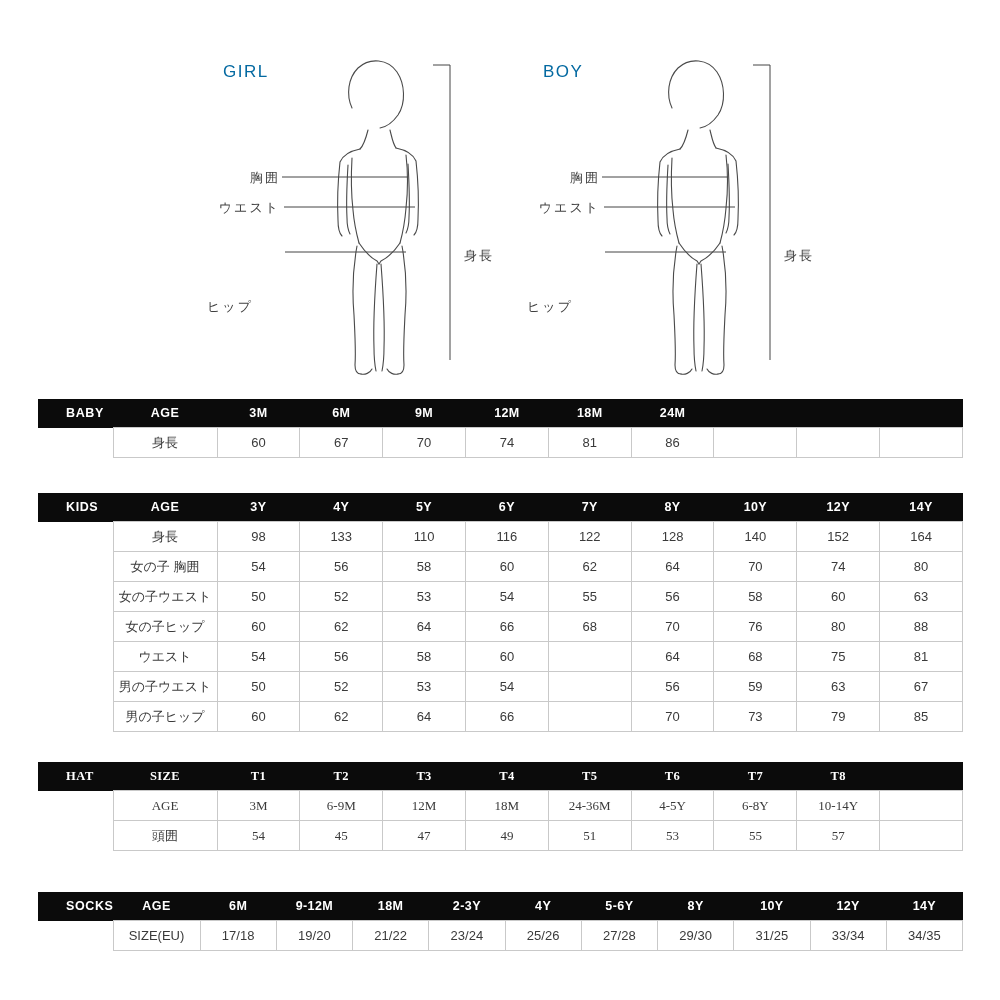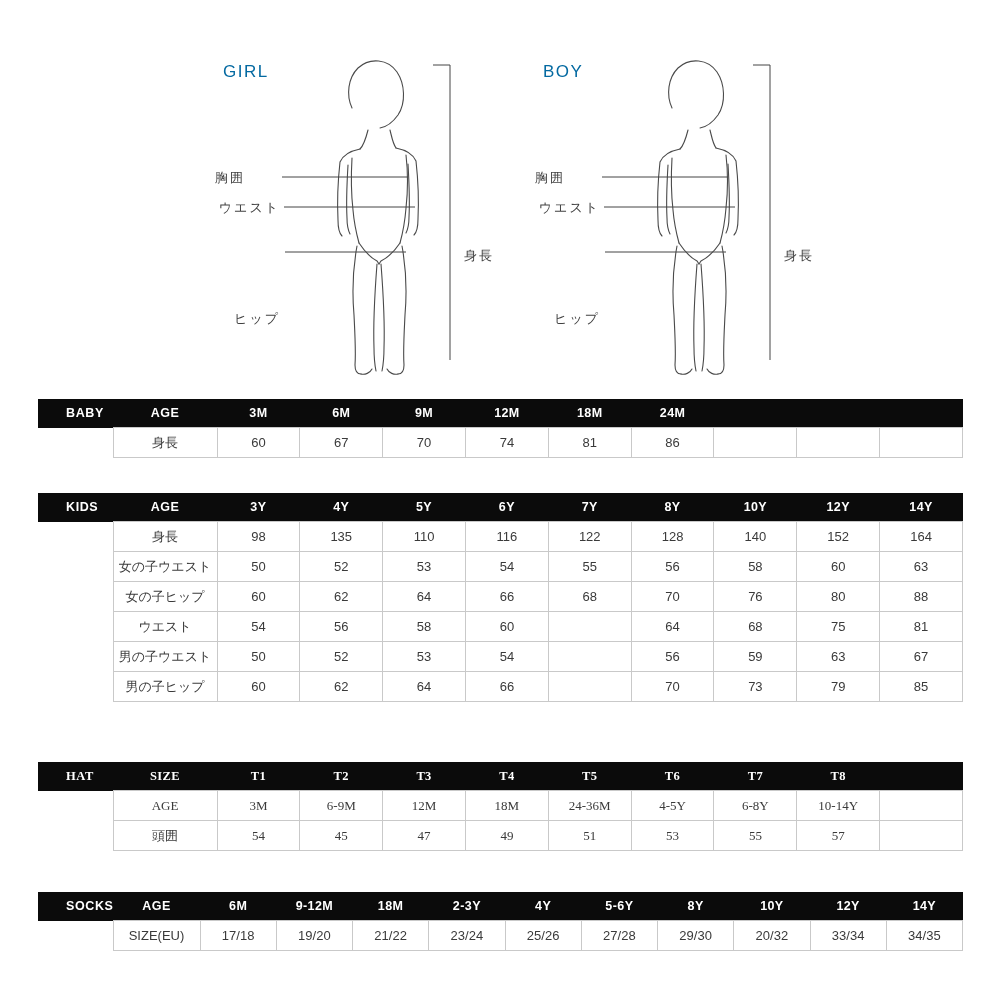--- a/index.html
+++ b/index.html
@@ -13,23 +13,23 @@
   .figure { position:absolute; top:50px; width:340px; height:345px; }
   .figure .title {
     position:absolute; left:43px; top:12px; font-size:17px; font-weight:500;
     color:#0369a1; letter-spacing:1.5px;
   }
   .figure svg { position:absolute; left:0; top:0; }
   .mlabel {
     position:absolute; left:0; width:100px; text-align:right;
     font-size:13px; color:#3f3f3f; letter-spacing:2px; white-space:nowrap;
   }
-  .mlabel.chest { top:119px;text-align:center; }
+  .mlabel.chest { top:119px; }
   .mlabel.waist { top:149px; }
-  .mlabel.hip   { top:260px; }
+  .mlabel.hip   { top:248px;text-align:center; }
   .hlabel {
     position:absolute; left:284px; top:197px; font-size:13px; color:#3f3f3f;
     letter-spacing:2px; white-space:nowrap;
   }
   #fig-girl { left:180px; }
   #fig-boy  { left:500px; }
 
   
   table.size {
     position:absolute; left:38px; width:925px;
@@ -202,28 +202,41 @@
         <th>10Y</th>
         <th>12Y</th>
         <th>14Y</th>
       </tr>
     </thead>
     <tbody>
       <tr>
         <td class="corner"></td>
         <td>身長</td>
         <td>98</td>
-        <td>135</td>
+        <td>133</td>
         <td>110</td>
         <td>116</td>
         <td>122</td>
         <td>128</td>
         <td>140</td>
         <td>152</td>
         <td>164</td>
+      </tr>
+      <tr>
+        <td class="corner"></td>
+        <td>女の子 胸囲</td>
+        <td>54</td>
+        <td>56</td>
+        <td>58</td>
+        <td>60</td>
+        <td>62</td>
+        <td>64</td>
+        <td>70</td>
+        <td>74</td>
+        <td>80</td>
       </tr>
       <tr>
         <td class="corner"></td>
         <td>女の子ウエスト</td>
         <td>50</td>
         <td>52</td>
         <td>53</td>
         <td>54</td>
         <td>55</td>
         <td>56</td>
@@ -378,18 +391,18 @@
       <tr>
         <td class="corner"></td>
         <td>SIZE(EU)</td>
         <td>17/18</td>
         <td>19/20</td>
         <td>21/22</td>
         <td>23/24</td>
         <td>25/26</td>
         <td>27/28</td>
         <td>29/30</td>
-        <td>20/32</td>
+        <td>31/25</td>
         <td>33/34</td>
         <td>34/35</td>
       </tr>
     </tbody>
   </table>
 
 </body></html>

